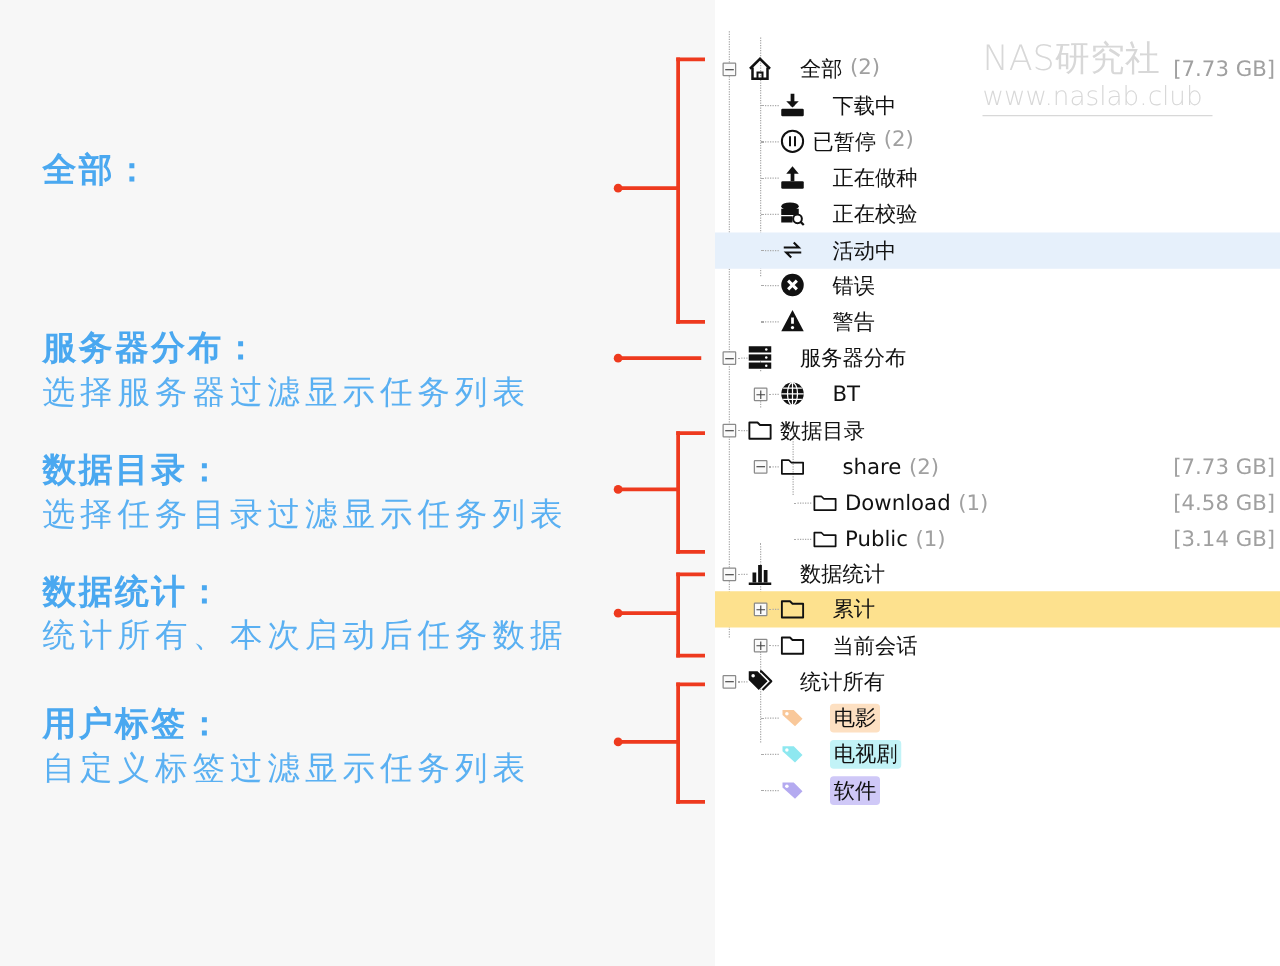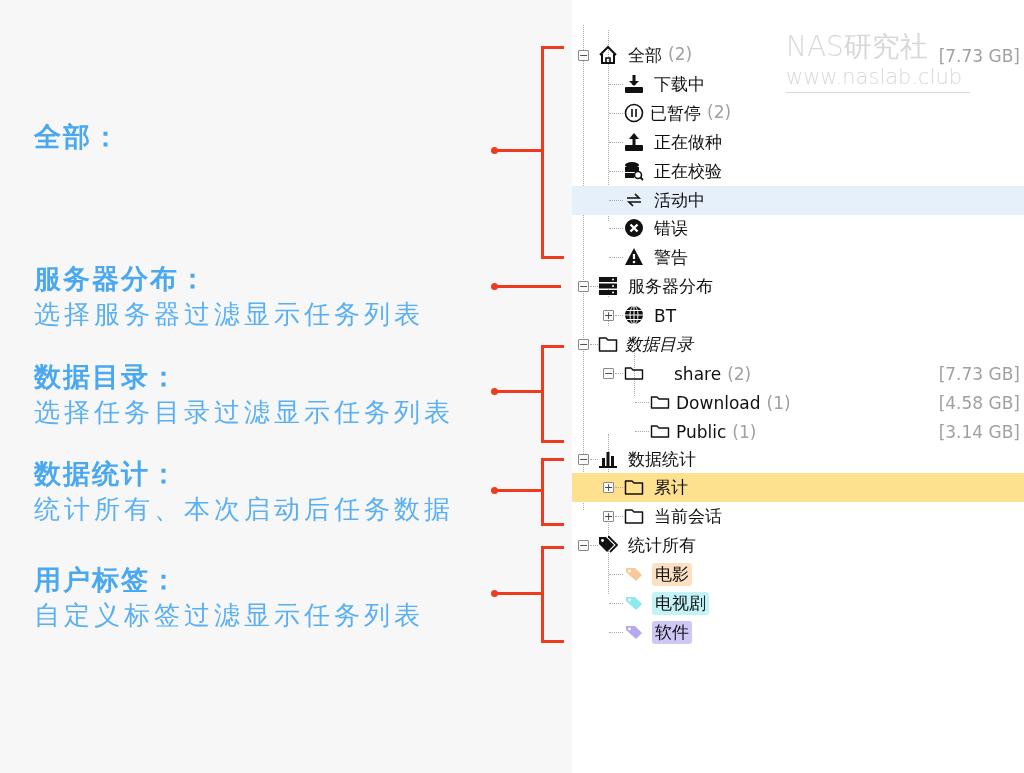--- a/index.html
+++ b/index.html
@@ -22,21 +22,21 @@
     height:36px; background:#e6f0fb; border-bottom:2px solid #8fb8e8;
     display:flex; align-items:center; justify-content:space-between; padding:0 10px 0 8px;
     box-sizing:border-box;
   }
   .panel-title { font-weight:bold; font-size:17px; color:#1d4b8a; }
   .collapse-btn { color:#5a9be0; font-size:20px; cursor:pointer; font-weight:bold; }
   .tree { position:relative; }
   .row { position:absolute; left:0; width:452px; height:29px; display:flex; align-items:center; font-size:17px; color:#111; }
   .row.hover { background:#e6f0fb; }
   .row.selected { background:#fde18e; }
-  .row .lbl { margin-left:4px; }
+  .row .lbl { margin-left:16px; }
   .row .cnt { color:#a0a0a0; margin-left:6px; }
   .row .size { position:absolute; right:4px; color:#a0a0a0; }
   .toggle {
     position:absolute; width:11px; height:11px; border:1px solid #8a8a8a; background:#fafafa;
     font-size:11px; line-height:10px; text-align:center; color:#444; box-sizing:border-box; border-radius:1px;
   }
   .ic { position:absolute; width:20px; height:20px; display:flex; align-items:center; justify-content:center; }
   .vline { position:absolute; border-left:1px dotted #aaa; width:0; }
   .hline { position:absolute; border-top:1px dotted #aaa; height:0; }
   .tag-lbl { padding:0 3px; border-radius:3px; }
@@ -226,21 +226,21 @@
   </div>
 
   <div class="row" style="top:330px;">
     <span class="toggle" style="left:6px; top:9px;">−</span>
     <span class="hline" style="left:18px; top:14px; width:8px;"></span>
     <span class="ic" style="left:26px; top:4px;">
       <svg width="20" height="20" viewBox="0 0 20 20">
           <path d="M1.5 4 H8 L10 6 H18.5 V17 H1.5Z" fill="none" stroke="#111" stroke-width="1.5" stroke-linejoin="round"></path>
         </svg>
     </span>
-    <span style="position:absolute; left:49px;font-style:italic;" class="lbl">数据目录</span>
+    <span style="position:absolute; left:36px;" class="lbl">数据目录</span>
   </div>
   <div class="row" style="top:359px;">
     <span class="toggle" style="left:31px; top:9px;">−</span>
     <span class="hline" style="left:43px; top:14px; width:8px;"></span>
     <span class="ic" style="left:52px; top:4px;">
       <svg width="20" height="20" viewBox="0 0 20 20">
           <path d="M1.5 5 H7 L9 7 H18.5 V16 H1.5Z" fill="none" stroke="#111" stroke-width="1.4" stroke-linejoin="round"></path>
         </svg>
     </span>
     <span style="position:absolute; left:78px; display:flex;margin-left:24px;">

